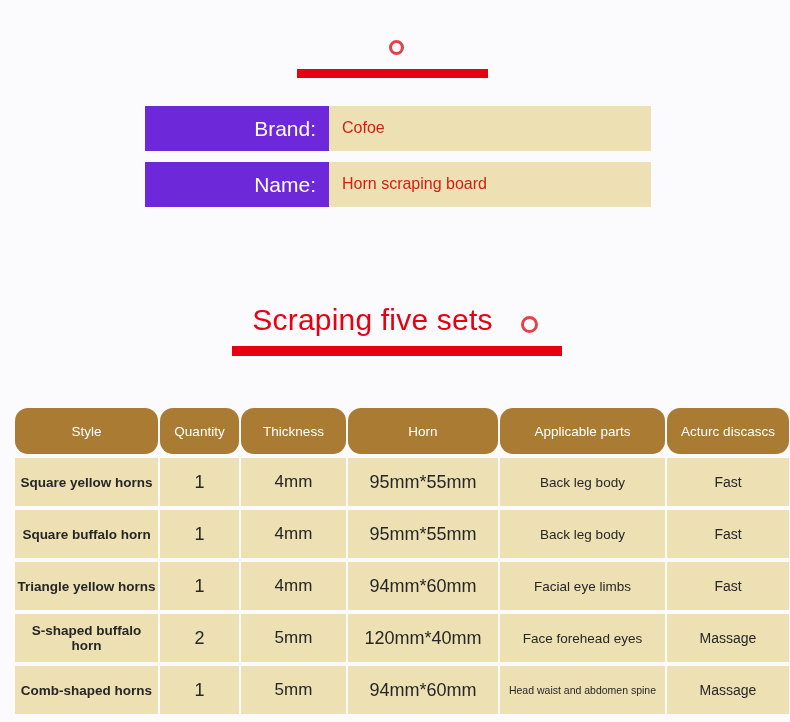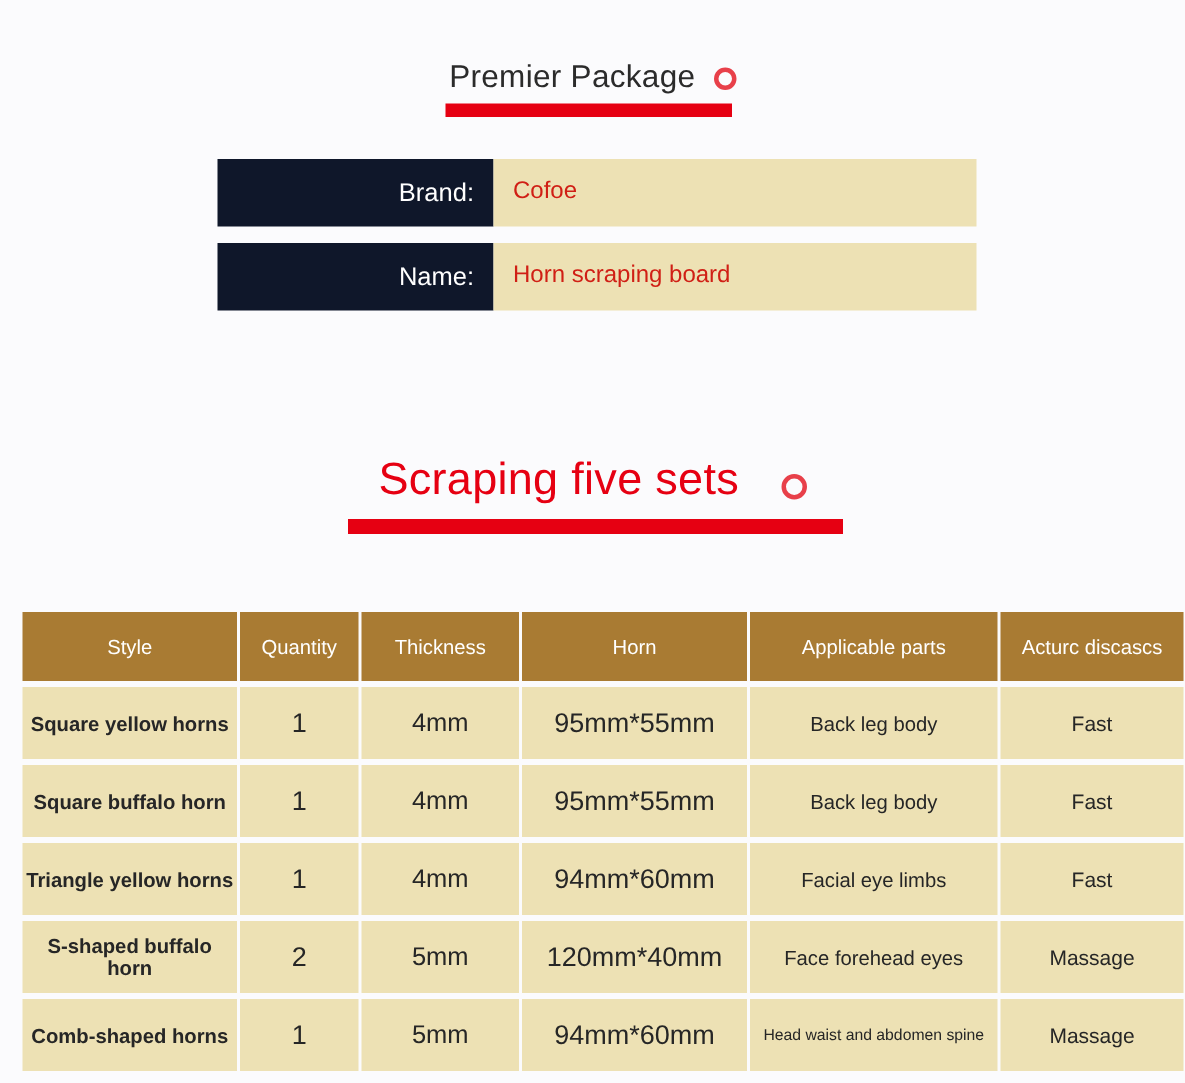--- a/index.html
+++ b/index.html
@@ -79,23 +79,23 @@
     top: 106px;
     width: 506px;
   }
   .spec-row {
     display: flex;
     margin-bottom: 11px;
   }
   .spec-label {
     width: 184px;
     box-sizing: border-box;
-    background: #0f172a;
+    background: #6d28d9;
     color: #ffffff;
-    font-size: 17px;
+    font-size: 21px;
     text-align: right;
     padding: 0 13px 0 0;
     display: flex;
     align-items: center;
     justify-content: flex-end;
   }
   .spec-value {
     flex: 1;
     box-sizing: border-box;
     background: #ede1b4;
@@ -123,20 +123,21 @@
     table-layout: fixed;
   }
   #sets-table th {
     background: #a97b33;
     color: #ffffff;
     font-weight: normal;
     font-size: 13.5px;
     height: 44px;
     text-align: center;
     vertical-align: middle;
+    border-radius: 13px;
   }
   #sets-table td {
     background: #ede1b4;
     color: #262626;
     height: 46px;
     text-align: center;
     vertical-align: middle;
     font-size: 13.5px;
   }
   #sets-table td.cell-style      { font-size: 13.5px; font-weight: bold; }
@@ -152,21 +153,20 @@
   .col-thickness{ width: 105px; }
   .col-size     { width: 150px; }
   .col-parts    { width: 165px; }
   .col-action   { width: 122px; }
 </style>
 </head>
 <body>
 
 <div class="heading-block" id="heading-premier">
   <div class="heading-row">
-    <span class="heading-text-primary">Premier Package</span>
     <span class="ring-icon ring-sm"></span>
   </div>
 </div>
 <div class="red-bar" id="bar-premier"></div>
 
 <div id="spec-table">
 
   <div class="spec-row h-single">
     <div class="spec-label">Brand:</div>
     <div class="spec-value">

